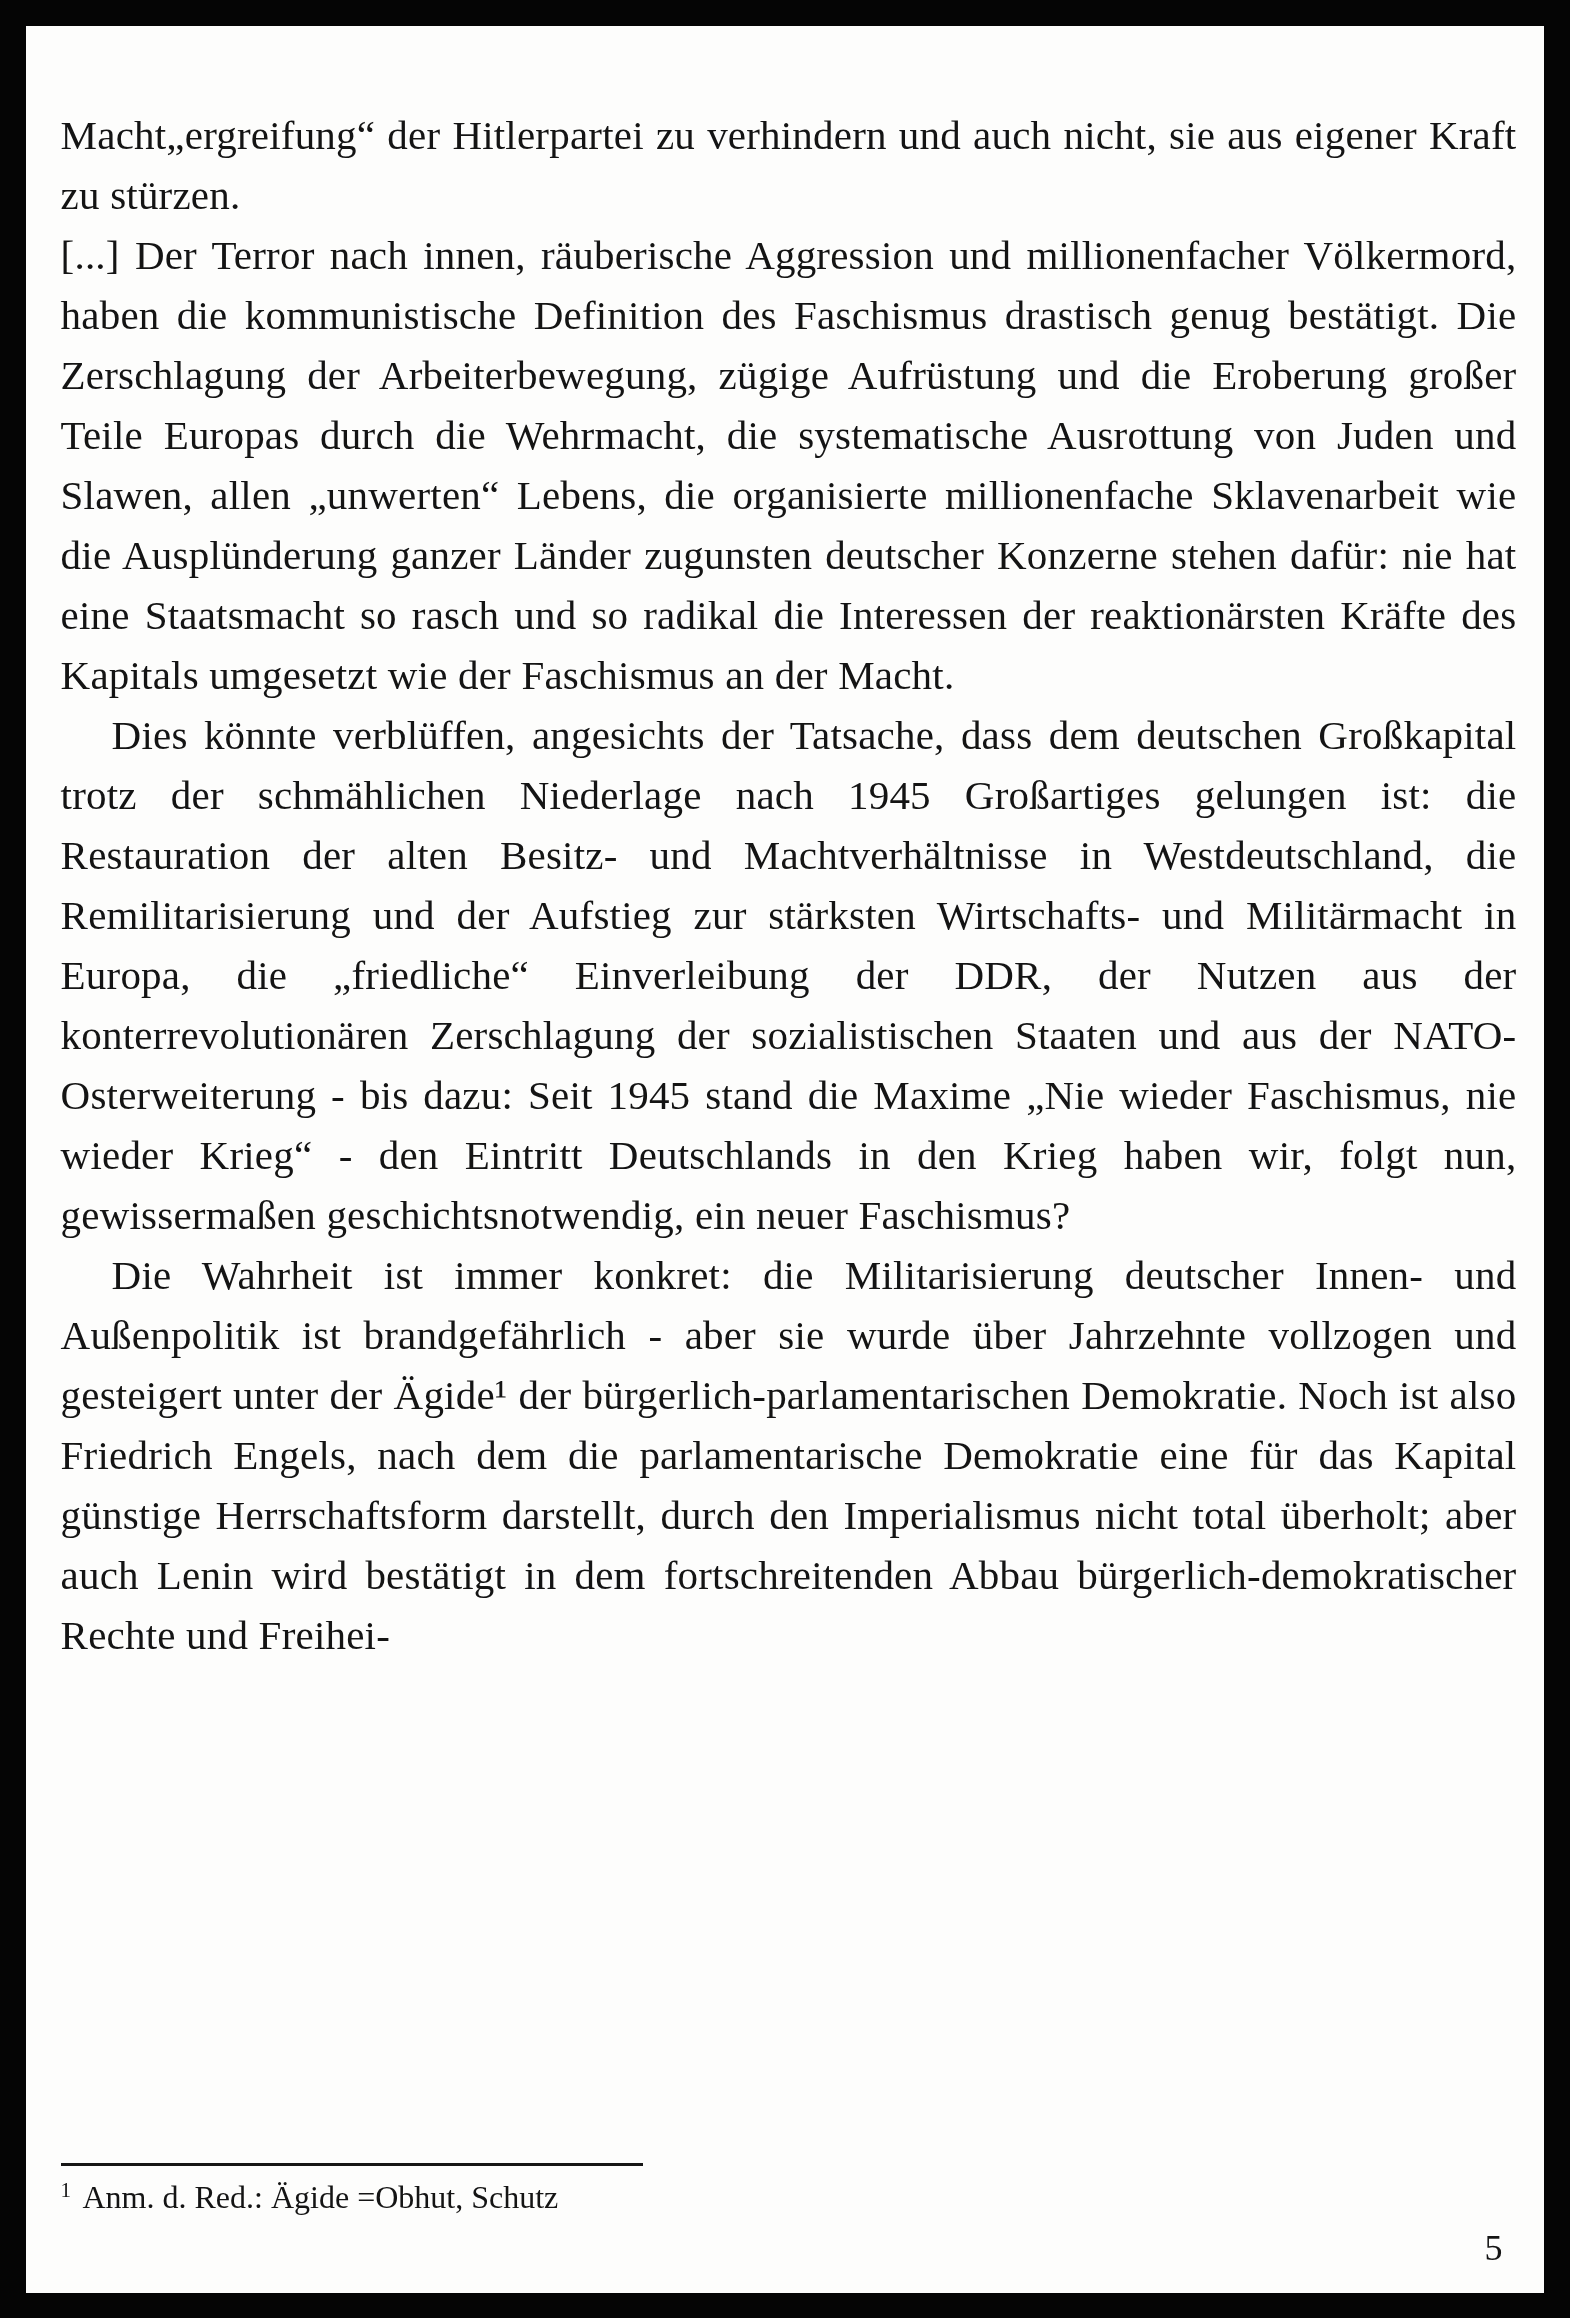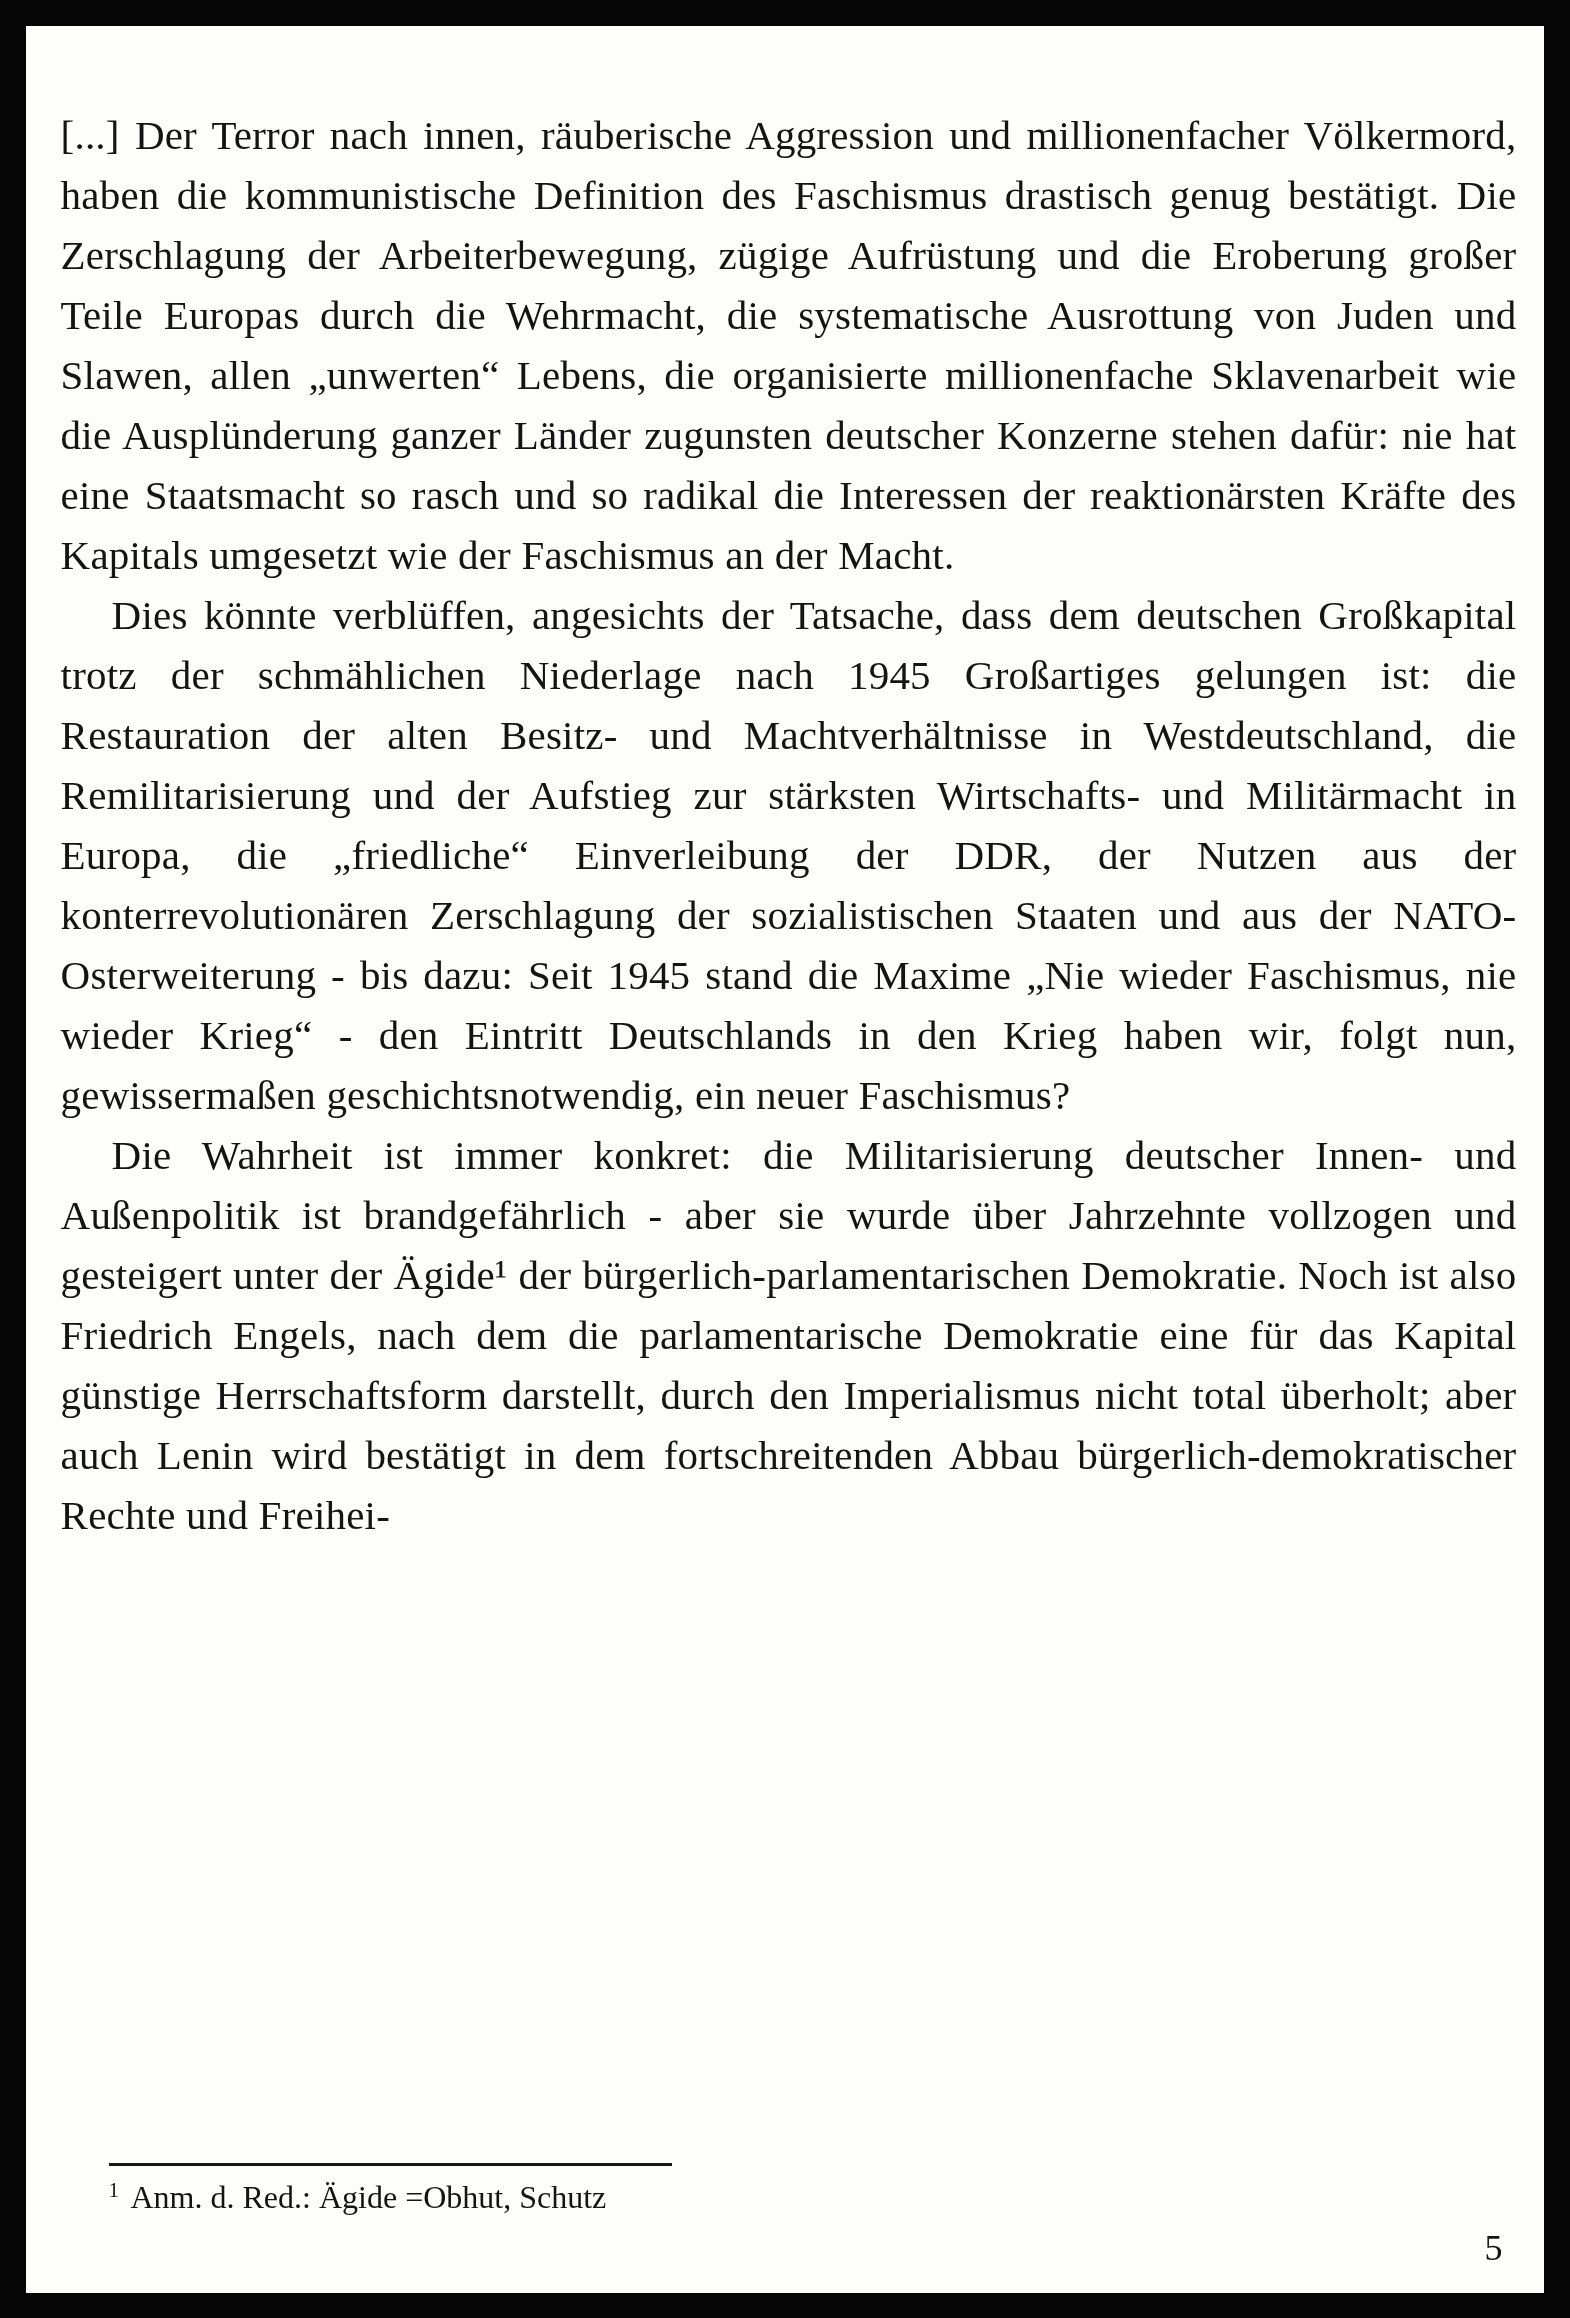--- a/index.html
+++ b/index.html
@@ -39,21 +39,20 @@
   }
   p.para.indent {
     text-indent: 51px;
   }
   .footnote-area {
     position: absolute;
     left: 35px;
     right: 28px;
     bottom: 74px;
     color: #141414;
-    margin-left: 48px;
   }
   .footnote-rule {
     width: 40%;
     height: 0;
     border-top: 3.8px solid #161616;
     margin-bottom: 9.5px;
   }
   .footnote {
     margin: 0;
     font-size: 32px;
@@ -72,20 +71,21 @@
     font-size: 36px;
     color: #141414;
   }
 </style>
 </head>
 <body>
 
 <div class="page">
 
   <div class="text-block">
+    <p class="para">Macht„ergreifung“ der Hitlerpartei zu verhindern und auch nicht, sie aus eigener Kraft zu stürzen.</p>
     <p class="para">[...] Der Terror nach innen, räuberische Aggression und millionenfacher Völkermord, haben die kommunistische Definition des Faschismus drastisch genug bestätigt. Die Zerschlagung der Arbeiterbewegung, zügige Aufrüstung und die Eroberung großer Teile Europas durch die Wehrmacht, die systematische Ausrottung von Juden und Slawen, allen „unwerten“ Lebens, die organisierte millionenfache Sklavenarbeit wie die Ausplünderung ganzer Länder zugunsten deutscher Konzerne stehen dafür: nie hat eine Staatsmacht so rasch und so radikal die Interessen der reaktionärsten Kräfte des Kapitals umgesetzt wie der Faschismus an der Macht.</p>
     <p class="para indent">Dies könnte verblüffen, angesichts der Tatsache, dass dem deutschen Großkapital trotz der schmählichen Niederlage nach 1945 Großartiges gelungen ist: die Restauration der alten Besitz- und Machtverhältnisse in Westdeutschland, die Remilitarisierung und der Aufstieg zur stärksten Wirtschafts- und Militärmacht in Europa, die „friedliche“ Einverleibung der DDR, der Nutzen aus der konterrevolutionären Zerschlagung der sozialistischen Staaten und aus der NATO- Osterweiterung - bis dazu: Seit 1945 stand die Maxime „Nie wieder Faschismus, nie wieder Krieg“ - den Eintritt Deutschlands in den Krieg haben wir, folgt nun, gewissermaßen geschichtsnotwendig, ein neuer Faschismus?</p>
     <p class="para indent">Die Wahrheit ist immer konkret: die Militarisierung deutscher Innen- und Außenpolitik ist brandgefährlich - aber sie wurde über Jahrzehnte vollzogen und gesteigert unter der Ägide¹ der bürgerlich-parlamentarischen Demokratie. Noch ist also Friedrich Engels, nach dem die parlamentarische Demokratie eine für das Kapital günstige Herrschaftsform darstellt, durch den Imperialismus nicht total überholt; aber auch Lenin wird bestätigt in dem fortschreitenden Abbau bürgerlich-demokratischer Rechte und Freihei-</p>
   </div>
 
   <div class="footnote-area">
     <div class="footnote-rule"></div>
     <p class="footnote">
       <sup>1</sup><span>Anm. d. Red.: Ägide =Obhut, Schutz</span>
     </p>

